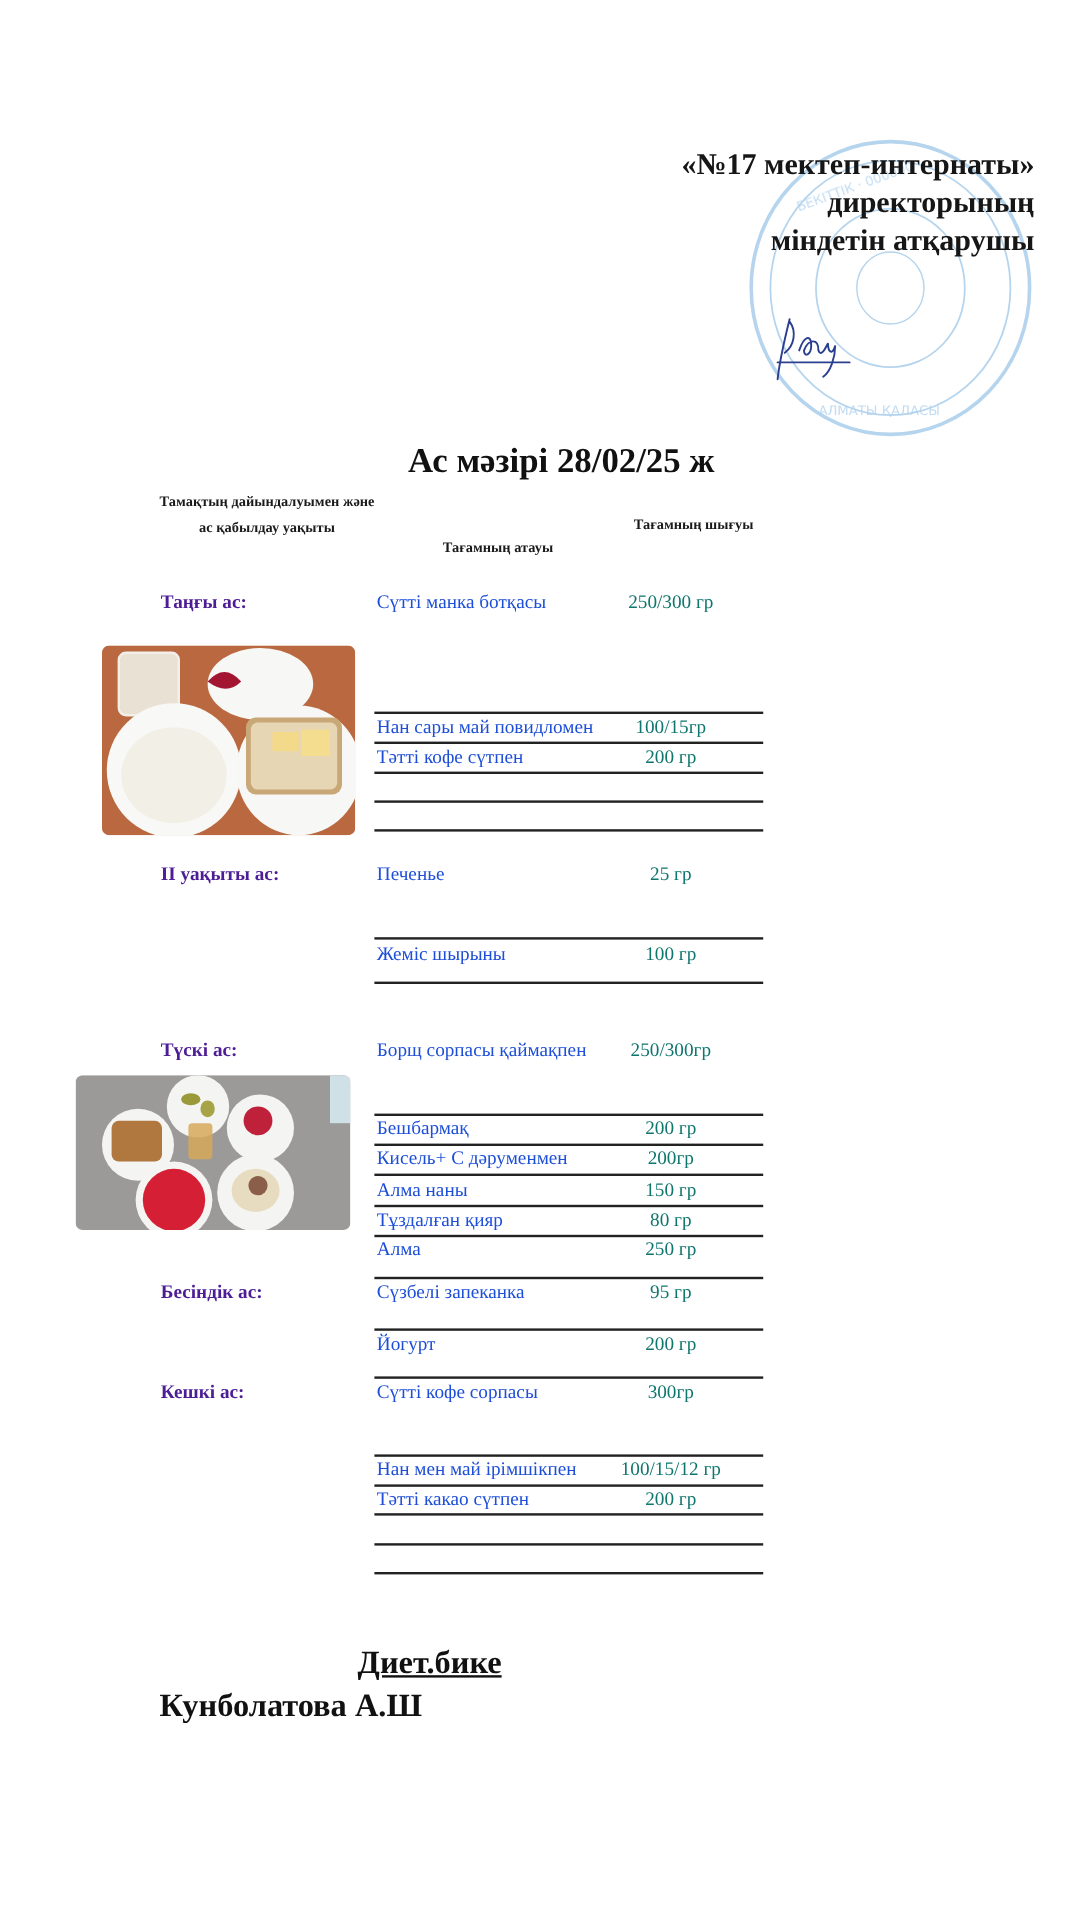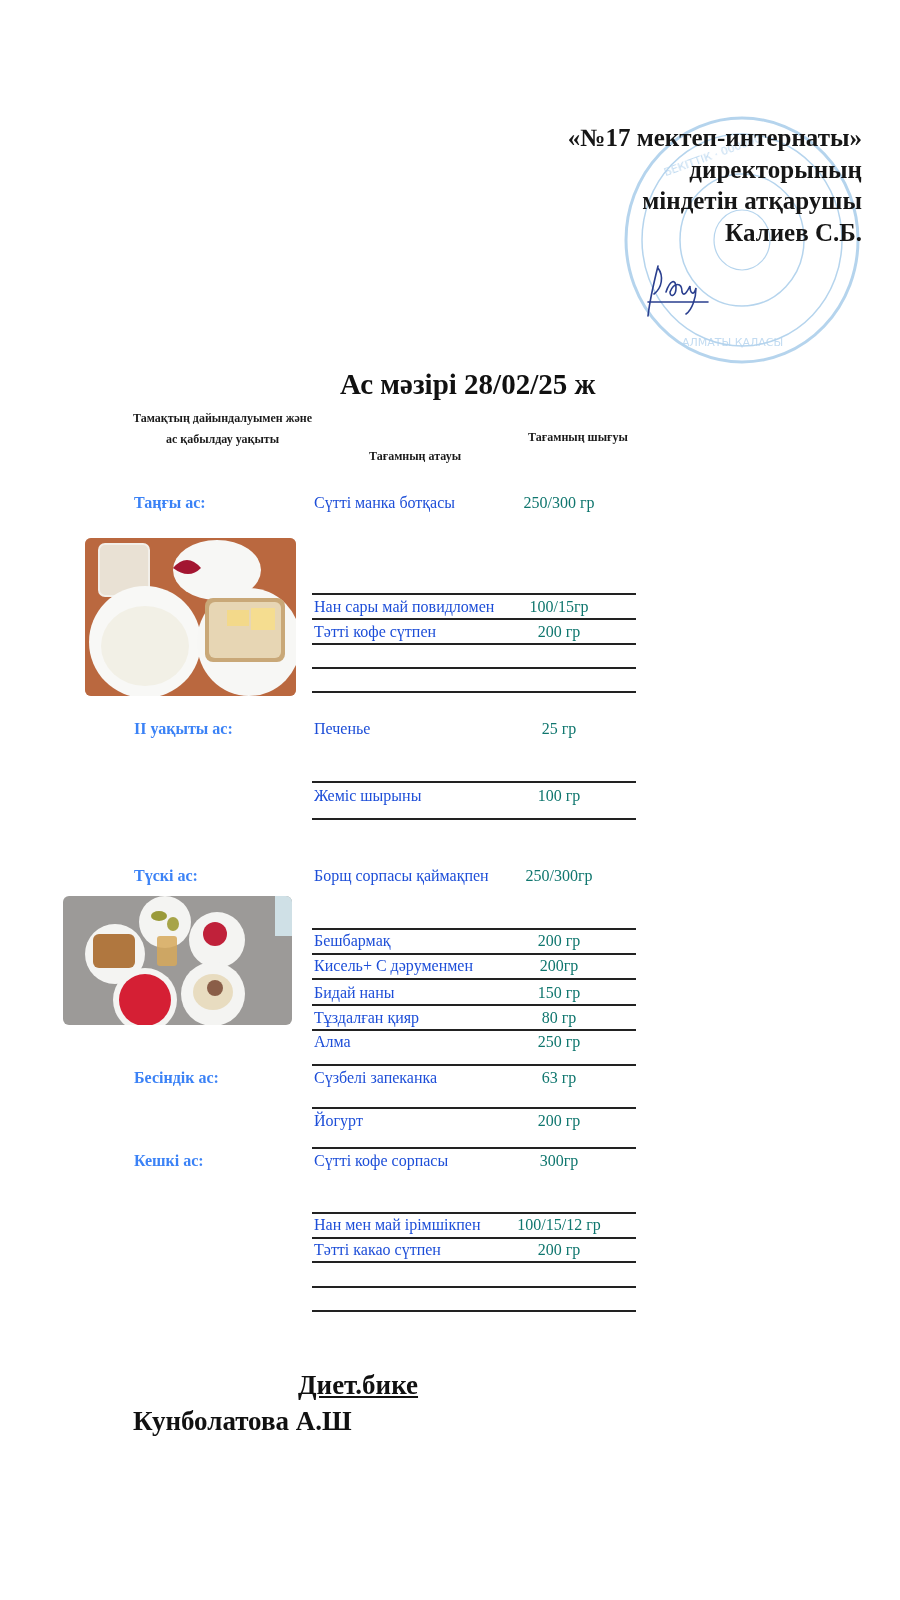--- a/index.html
+++ b/index.html
@@ -9,21 +9,21 @@
   .approval { right:38px; top:122px; width:380px; text-align:right;
               font-weight:bold; font-size:25px; line-height:31.5px; color:#161616; z-index:2; }
   .approval div { white-space:nowrap; }
   .stamp { left:622px; top:114px; width:240px; height:252px; z-index:1; }
   .signature { left:640px; top:258px; width:80px; height:62px; z-index:3; }
   .title { left:340px; top:368px; font-size:29px; font-weight:bold; white-space:nowrap; }
   .hdr { font-weight:bold; font-size:12px; line-height:21px; text-align:center; color:#1a1a1a; }
   .hdr-time { left:130px; top:408px; width:185px; }
   .hdr-name { left:340px; top:446px; width:150px; }
   .hdr-yield { left:528px; top:427px; width:100px; }
-  .meal { left:134px; font-weight:bold; font-size:16px; white-space:nowrap; color:#3b82f6; }
+  .meal { left:134px; font-weight:bold; font-size:16px; white-space:nowrap; color:#4c1d95; }
   .dish { left:314px; font-size:16px; white-space:nowrap; color:#1d4ed8; }
   .amt { width:120px; left:499px; text-align:center; font-size:16px; white-space:nowrap; color:#0f766e; }
   .rule { left:312px; width:324px; height:0; border-top:2.2px solid #222; }
   .photo { border-radius:6px; overflow:hidden; }
   .footer-role { left:298px; top:1370px; font-size:27px; font-weight:bold;text-decoration:underline; }
   .footer-name { left:133px; top:1406px; font-size:27px; font-weight:bold; white-space:nowrap; }
 </style>
 </head>
 <body>
 
@@ -37,21 +37,20 @@
   <g fill="#b3d3ee" font-size="11" font-family="DejaVu Sans, sans-serif" opacity="0.8">
     <text x="70" y="40" transform="rotate(-20 120 126)">БЕКІТТІК · 000000</text>
     <text x="60" y="232" transform="rotate(0 120 126)">АЛМАТЫ ҚАЛАСЫ</text>
   </g>
 </svg>
 
 <div class="abs approval">
   <div>«№17 мектеп-интернаты»</div>
   <div>директорының</div>
   <div>міндетін атқарушы</div>
-  <div>Калиев С.Б.</div>
 </div>
 
 <svg class="abs signature" viewBox="0 0 80 62">
   <path d="M18 8 C14 24 10 40 8 58 M18 10 C24 18 22 30 14 36 M26 34 C30 22 36 20 36 30 C36 38 30 40 30 34 C34 24 42 24 42 34 C44 40 48 32 50 28 C50 36 54 38 56 30 C56 40 52 52 46 56 M8 44 L68 44" fill="none" stroke="#2a3f8f" stroke-width="1.6" stroke-linecap="round"></path>
 </svg>
 
 <div class="abs title">Ас мәзірі 28/02/25 ж</div>
 
 <div class="abs hdr hdr-time">Тамақтың дайындалуымен және ас қабылдау уақыты</div>
 <div class="abs hdr hdr-name">Тағамның атауы</div>
@@ -116,33 +115,33 @@
   <ellipse cx="152" cy="92" rx="8" ry="8" fill="#8a5e48"></ellipse>
 </svg>
 
 <div class="abs rule" style="top:928px"></div>
 <div class="abs dish" style="top:932px">Бешбармақ</div>
 <div class="abs amt" style="top:932px">200 гр</div>
 <div class="abs rule" style="top:953px"></div>
 <div class="abs dish" style="top:957px">Кисель+ С дәруменмен</div>
 <div class="abs amt" style="top:957px">200гр</div>
 <div class="abs rule" style="top:978px"></div>
-<div class="abs dish" style="top:984px">Бидай наны</div>
+<div class="abs dish" style="top:984px">Алма наны</div>
 <div class="abs amt" style="top:984px">150 гр</div>
 <div class="abs rule" style="top:1004px"></div>
 <div class="abs dish" style="top:1009px">Тұздалған қияр</div>
 <div class="abs amt" style="top:1009px">80 гр</div>
 <div class="abs rule" style="top:1029px"></div>
 <div class="abs dish" style="top:1033px">Алма</div>
 <div class="abs amt" style="top:1033px">250 гр</div>
 <div class="abs rule" style="top:1064px"></div>
 
 <div class="abs meal" style="top:1069px">Бесіндік ас:</div>
 <div class="abs dish" style="top:1069px">Сүзбелі запеканка</div>
-<div class="abs amt" style="top:1069px">63 гр</div>
+<div class="abs amt" style="top:1069px">95 гр</div>
 <div class="abs rule" style="top:1107px"></div>
 <div class="abs dish" style="top:1112px">Йогурт</div>
 <div class="abs amt" style="top:1112px">200 гр</div>
 <div class="abs rule" style="top:1147px"></div>
 
 <div class="abs meal" style="top:1152px">Кешкі ас:</div>
 <div class="abs dish" style="top:1152px">Сүтті кофе сорпасы</div>
 <div class="abs amt" style="top:1152px">300гр</div>
 <div class="abs rule" style="top:1212px"></div>
 <div class="abs dish" style="top:1216px">Нан мен май ірімшікпен</div>

